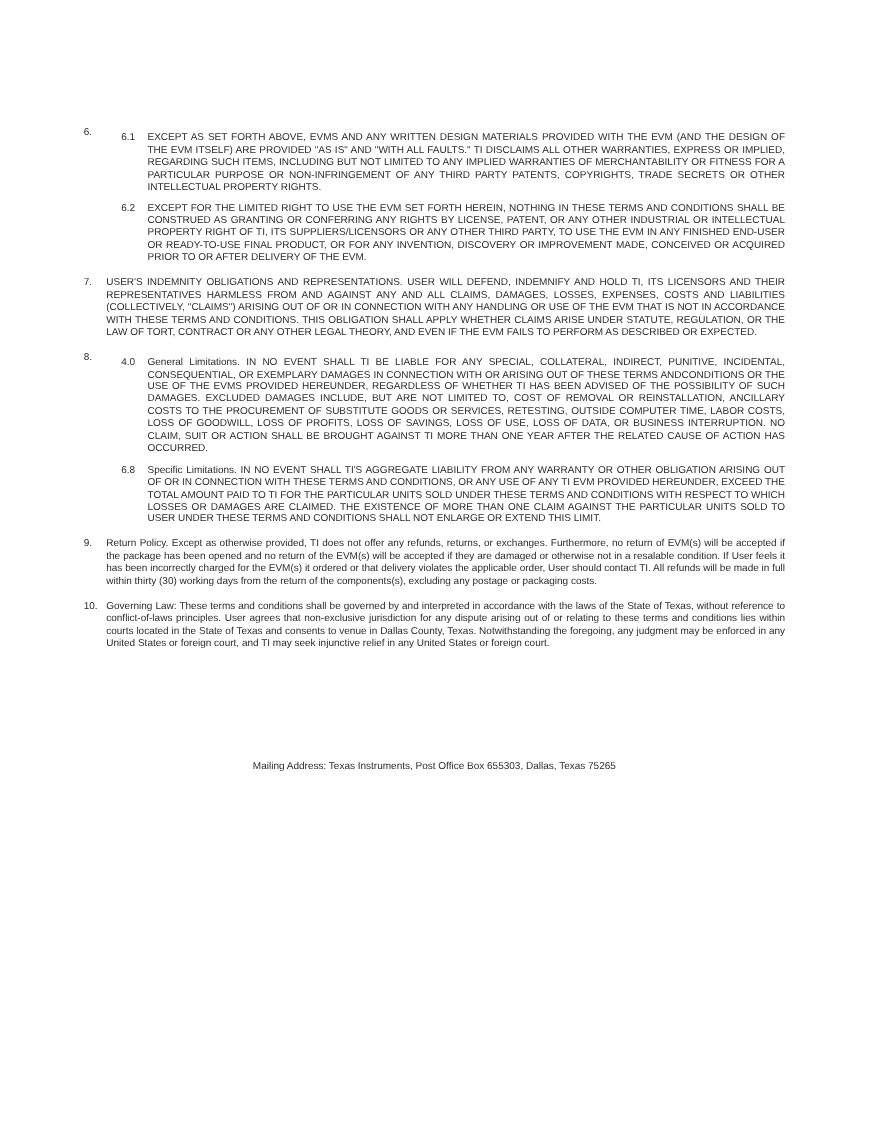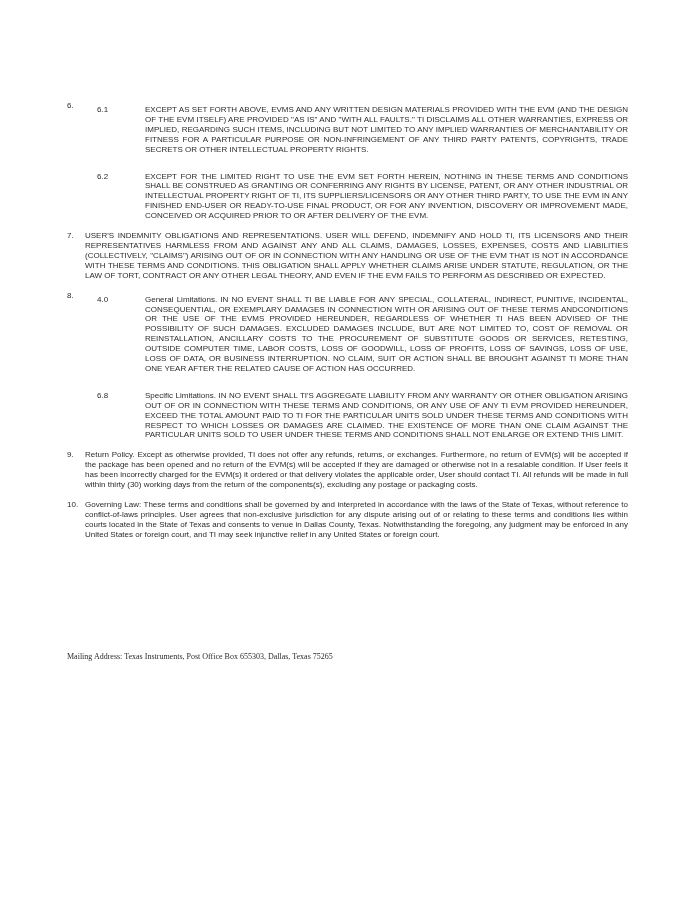--- a/index.html
+++ b/index.html
@@ -19,34 +19,34 @@
     left: 67px;
     top: 101px;
     width: 561px;
     font-size: 8px;
     line-height: 9.9px;
   }
   .sec { display: flex; margin-bottom: 10px; }
   .sec-num { flex: 0 0 18px; width: 18px; }
   .sec-body { flex: 1; min-width: 0; }
   .heading { font-style: italic; }
-  .subsec { display: flex; margin-left: 12px; margin-top: 4px; gap: 27px; }
-  .subsec + .subsec { margin-top: 17px; }
+  .subsec { display: flex; margin-left: 12px; margin-top: 4px; }
+  .subsec + .subsec { margin-top: 7px; }
   .sub-num { flex: 0 0 21px; width: 21px; }
   .sub-body { flex: 1; min-width: 0; text-align: justify; }
   .para { text-align: justify; }
   .lead { }
   .footer {
     position: absolute;
     left: 67px;
-    top: 652px;
+    top: 608px;
     width: 561px;
+    text-align: center;
     font-size: 8px;
     line-height: 10.5px;
-    font-family: Liberation Serif, serif;
   }
 </style>
 </head>
 <body>
 
 <div class="page">
   <div class="content">
 
     <div class="sec">
       <div class="sec-num">6.</div>

